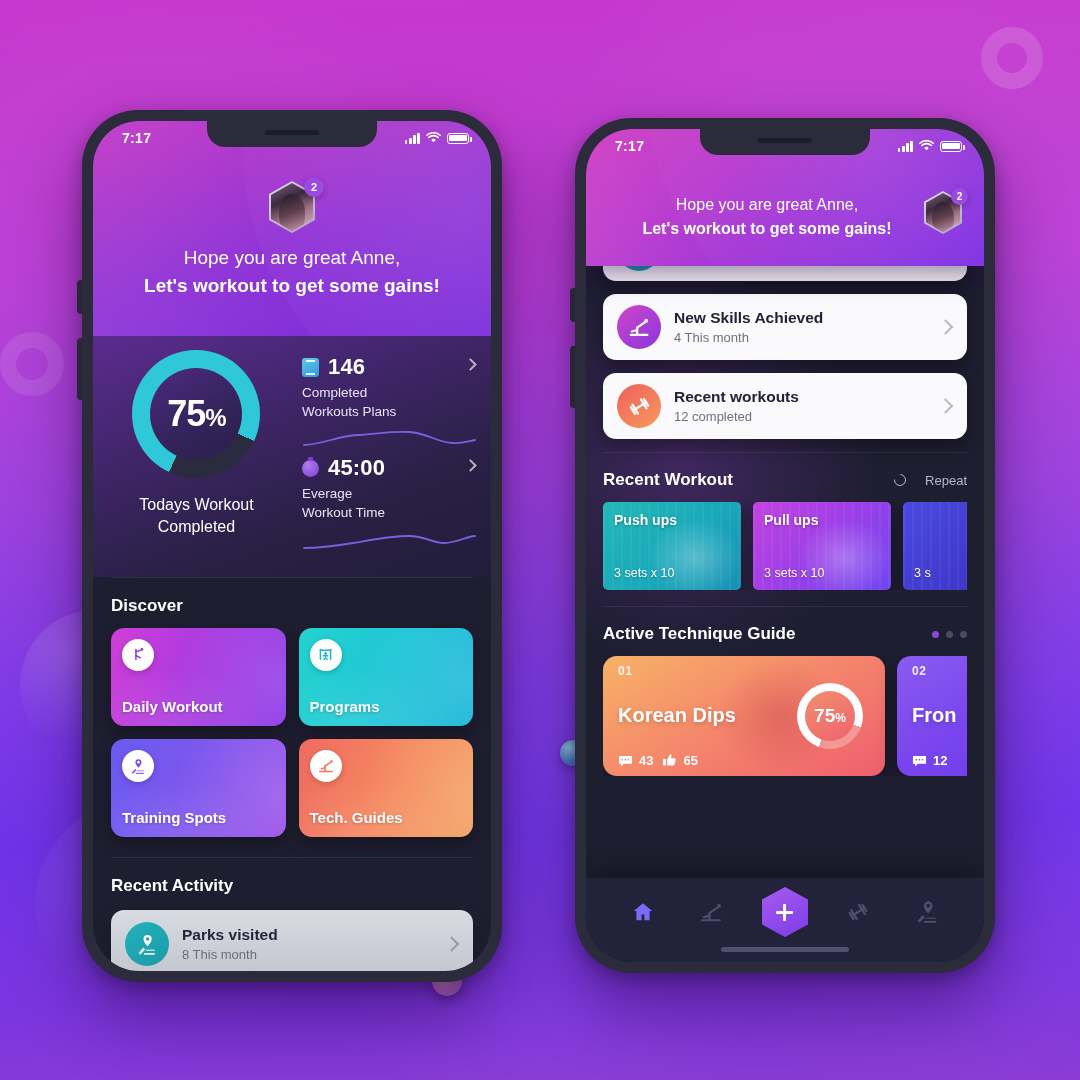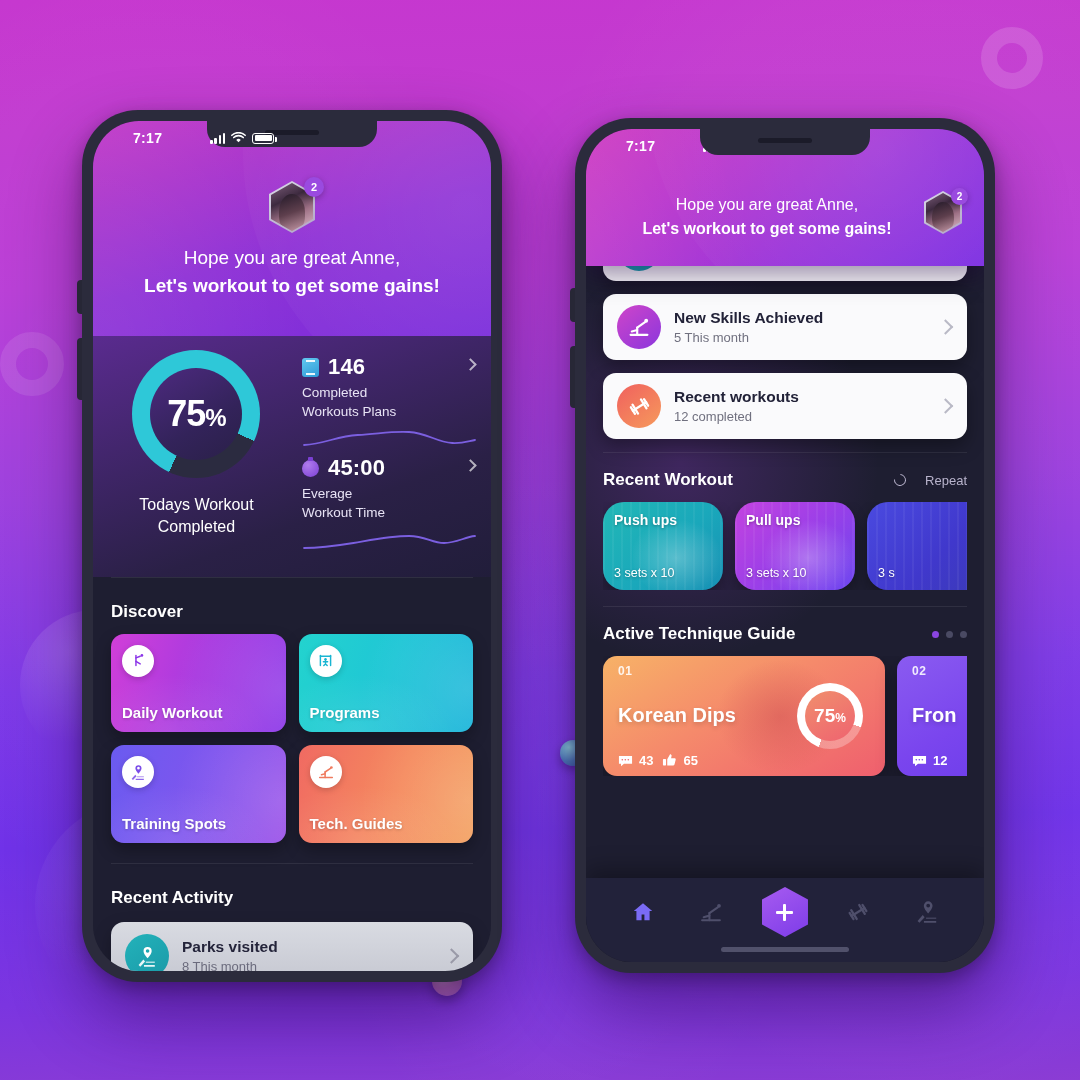--- a/index.html
+++ b/index.html
@@ -33,21 +33,21 @@
   .phone{position:absolute;background:#2b2b3c;border-radius:56px;
     box-shadow:0 34px 70px rgba(40,0,70,.48), 0 6px 18px rgba(0,0,0,.30);}
   .phone::before{content:"";position:absolute;left:-5px;top:170px;width:5px;height:34px;background:#272736;border-radius:4px 0 0 4px;}
   .phone::after{content:"";position:absolute;left:-5px;top:228px;width:5px;height:62px;background:#272736;border-radius:4px 0 0 4px;}
   #phone-left{left:82px;top:110px;width:420px;height:872px;padding:11px;}
   #phone-right{left:575px;top:118px;width:420px;height:855px;padding:11px;}
   .screen{width:100%;height:100%;border-radius:46px;overflow:hidden;position:relative;background:#1e1e31;}
   .notch{position:absolute;left:50%;transform:translateX(-50%);top:0;width:170px;height:26px;background:#2b2b3c;border-radius:0 0 18px 18px;z-index:40;}
   .notch span{position:absolute;left:50%;transform:translateX(-50%);top:9px;width:54px;height:5px;border-radius:3px;background:#1b1b29;}
 
-  .statusbar{position:absolute;top:0;left:16px;right:0;height:30px;z-index:41;display:flex;align-items:center;padding:4px 22px 0 24px;gap:48px;}
+  .statusbar{position:absolute;top:0;left:5px;right:0;height:30px;z-index:41;display:flex;align-items:center;justify-content:space-between;padding:4px 22px 0 24px;gap:48px;}
   .stime{color:#fff;font-size:14px;font-weight:700;letter-spacing:.3px;}
   .sicons{display:flex;align-items:center;gap:6px;}
   .bars{display:flex;align-items:flex-end;gap:1.6px;height:11px;}
   .bars i{display:block;width:2.6px;background:#fff;border-radius:1px;}
   .bars i:nth-child(1){height:4px}.bars i:nth-child(2){height:6px}
   .bars i:nth-child(3){height:8.5px}.bars i:nth-child(4){height:11px}
   .batt{width:22px;height:11px;border:1.6px solid #fff;border-radius:3px;position:relative;}
   .batt::after{content:"";position:absolute;right:-3.5px;top:3px;width:2px;height:5px;background:#fff;border-radius:0 1px 1px 0;}
   .batt i{position:absolute;inset:1.3px;background:#fff;border-radius:1px;}
 
@@ -93,21 +93,21 @@
   .sicon.clip{background:linear-gradient(150deg,#63c9f0,#2e9ad8);}
   .sicon.clip::after{content:"";width:9px;height:11px;border-top:2px solid rgba(255,255,255,.9);border-bottom:2px solid rgba(255,255,255,.9);}
   .sicon.clock{background:radial-gradient(circle at 35% 30%,#b07ced,#7b3fd4);border-radius:50%;width:17px;height:17px;position:relative;}
   .sicon.clock::before{content:"";position:absolute;top:-3px;left:6px;width:5px;height:4px;background:#7b3fd4;border-radius:1px;}
   .statnum{color:#fff;font-size:22px;font-weight:700;letter-spacing:.2px;}
   .chev{position:absolute;right:2px;top:6px;width:9px;height:9px;border-top:2px solid rgba(255,255,255,.65);border-right:2px solid rgba(255,255,255,.65);transform:rotate(45deg);}
   .statlabel{color:#e8e3f5;font-size:13.5px;line-height:1.42;margin-top:3px;}
   .spark{margin-top:8px;width:100%;height:22px;display:block;}
 
   .divider{height:1px;background:rgba(255,255,255,.08);margin:0 18px;}
-  .sectionwrap{padding:0 18px;margin-top:6px;}
+  .sectionwrap{padding:0 18px;}
   .sectiontitle{color:#fff;font-size:17px;font-weight:700;padding:18px 0 12px 0;}
 
   .grid{display:grid;grid-template-columns:1fr 1fr;gap:13px;}
   .tile{height:98px;border-radius:13px;position:relative;overflow:hidden;padding:11px;
     display:flex;flex-direction:column;justify-content:space-between;box-shadow:0 7px 16px rgba(0,0,0,.30);}
   .tile .shine{position:absolute;width:230px;height:230px;border-radius:50%;right:-110px;top:-60px;background:radial-gradient(circle,rgba(255,255,255,.14),rgba(255,255,255,0) 66%);}
   .tile .shine2{position:absolute;width:200px;height:120px;border-radius:50%;left:-40px;bottom:-60px;background:radial-gradient(ellipse,rgba(255,255,255,.10),rgba(255,255,255,0) 68%);}
   .tilelabel{color:#fff;font-size:15px;font-weight:700;position:relative;z-index:2;text-shadow:0 1px 3px rgba(0,0,0,.22);}
   .tileicon{width:32px;height:32px;border-radius:50%;background:#fff;display:flex;align-items:center;justify-content:center;position:relative;z-index:2;box-shadow:0 2px 6px rgba(0,0,0,.18);}
   .t-daily{background:linear-gradient(110deg,#d13fd8 0%,#a93ae0 48%,#8a35e8 100%);}
@@ -150,21 +150,21 @@
 
   .rsec{display:flex;align-items:center;justify-content:space-between;padding:17px 0 12px 0;}
   .rsec h3{color:#fff;font-size:17px;font-weight:700;}
   .repeat{display:flex;align-items:center;gap:19px;color:#b9b4cc;font-size:13px;}
   .repeat .ri{width:12px;height:12px;border:1.8px solid #b9b4cc;border-radius:50%;border-top-color:transparent;transform:rotate(-40deg);}
   .dots{display:flex;gap:7px;align-items:center;}
   .dots i{width:7px;height:7px;border-radius:50%;background:#4a4a63;display:block;}
   .dots i.on{background:#8b45e0;}
 
   .hstrip{display:flex;gap:12px;overflow:hidden;}
-  .wkcard{width:120px;height:88px;flex:none;border-radius:21px;position:relative;overflow:hidden;padding:10px 11px;
+  .wkcard{width:138px;height:88px;flex:none;border-radius:5px;position:relative;overflow:hidden;padding:10px 11px;
     display:flex;flex-direction:column;justify-content:space-between;box-shadow:0 6px 14px rgba(0,0,0,.32);}
   .wk-teal{background:linear-gradient(135deg,#22b8b6 0%,#1aa8bb 55%,#1790b4 100%);}
   .wk-purple{background:linear-gradient(135deg,#c443e0 0%,#9b3fe8 50%,#6d47f0 100%);}
   .wk-blue{background:linear-gradient(135deg,#4a4ae0 0%,#4038cc 60%,#3b3ab8 100%);}
   .wkcard .ghost{position:absolute;inset:0;opacity:.32;background:
     repeating-linear-gradient(90deg,rgba(255,255,255,.16) 0 2px,rgba(255,255,255,0) 2px 9px);}
   .wkcard .figure{position:absolute;right:-6px;bottom:-4px;width:96px;height:80px;
     background:radial-gradient(ellipse at 45% 55%,rgba(255,255,255,.28),rgba(255,255,255,0) 62%);border-radius:40%;}
   .wkcard .nm{position:relative;z-index:2;color:#fff;font-size:14px;font-weight:700;text-shadow:0 1px 3px rgba(0,0,0,.3);}
   .wkcard .st{position:relative;z-index:2;color:#fff;font-size:12.5px;font-weight:400;text-shadow:0 1px 3px rgba(0,0,0,.3);}
@@ -425,21 +425,21 @@
                 <path d="M3 16.5 h14"></path>
                 <path d="M8.5 16.5 v-6"></path>
                 <path d="M8.5 10.5 l6.5-4.5"></path>
                 <path d="M8.5 12.5 l-4.5 1.2"></path>
                 <circle cx="16" cy="4.8" r="1.6" fill="#fff" stroke="none"></circle>
               </g>
             </svg>
         </div>
         <div>
           <div class="tt">New Skills Achieved</div>
-          <div class="ss">5 This month</div>
+          <div class="ss">4 This month</div>
         </div>
         <div class="arrow"></div>
       </div>
 
       <div class="wcard">
         <div class="ic ic-orange">
           <svg width="25" height="25" viewBox="0 0 22 22">
               <g stroke="#fff" stroke-width="2" stroke-linecap="round" fill="none" transform="rotate(-32 11 11)">
                 <path d="M4 11 h14"></path>
                 <path d="M4.2 7.6 v6.8"></path>

